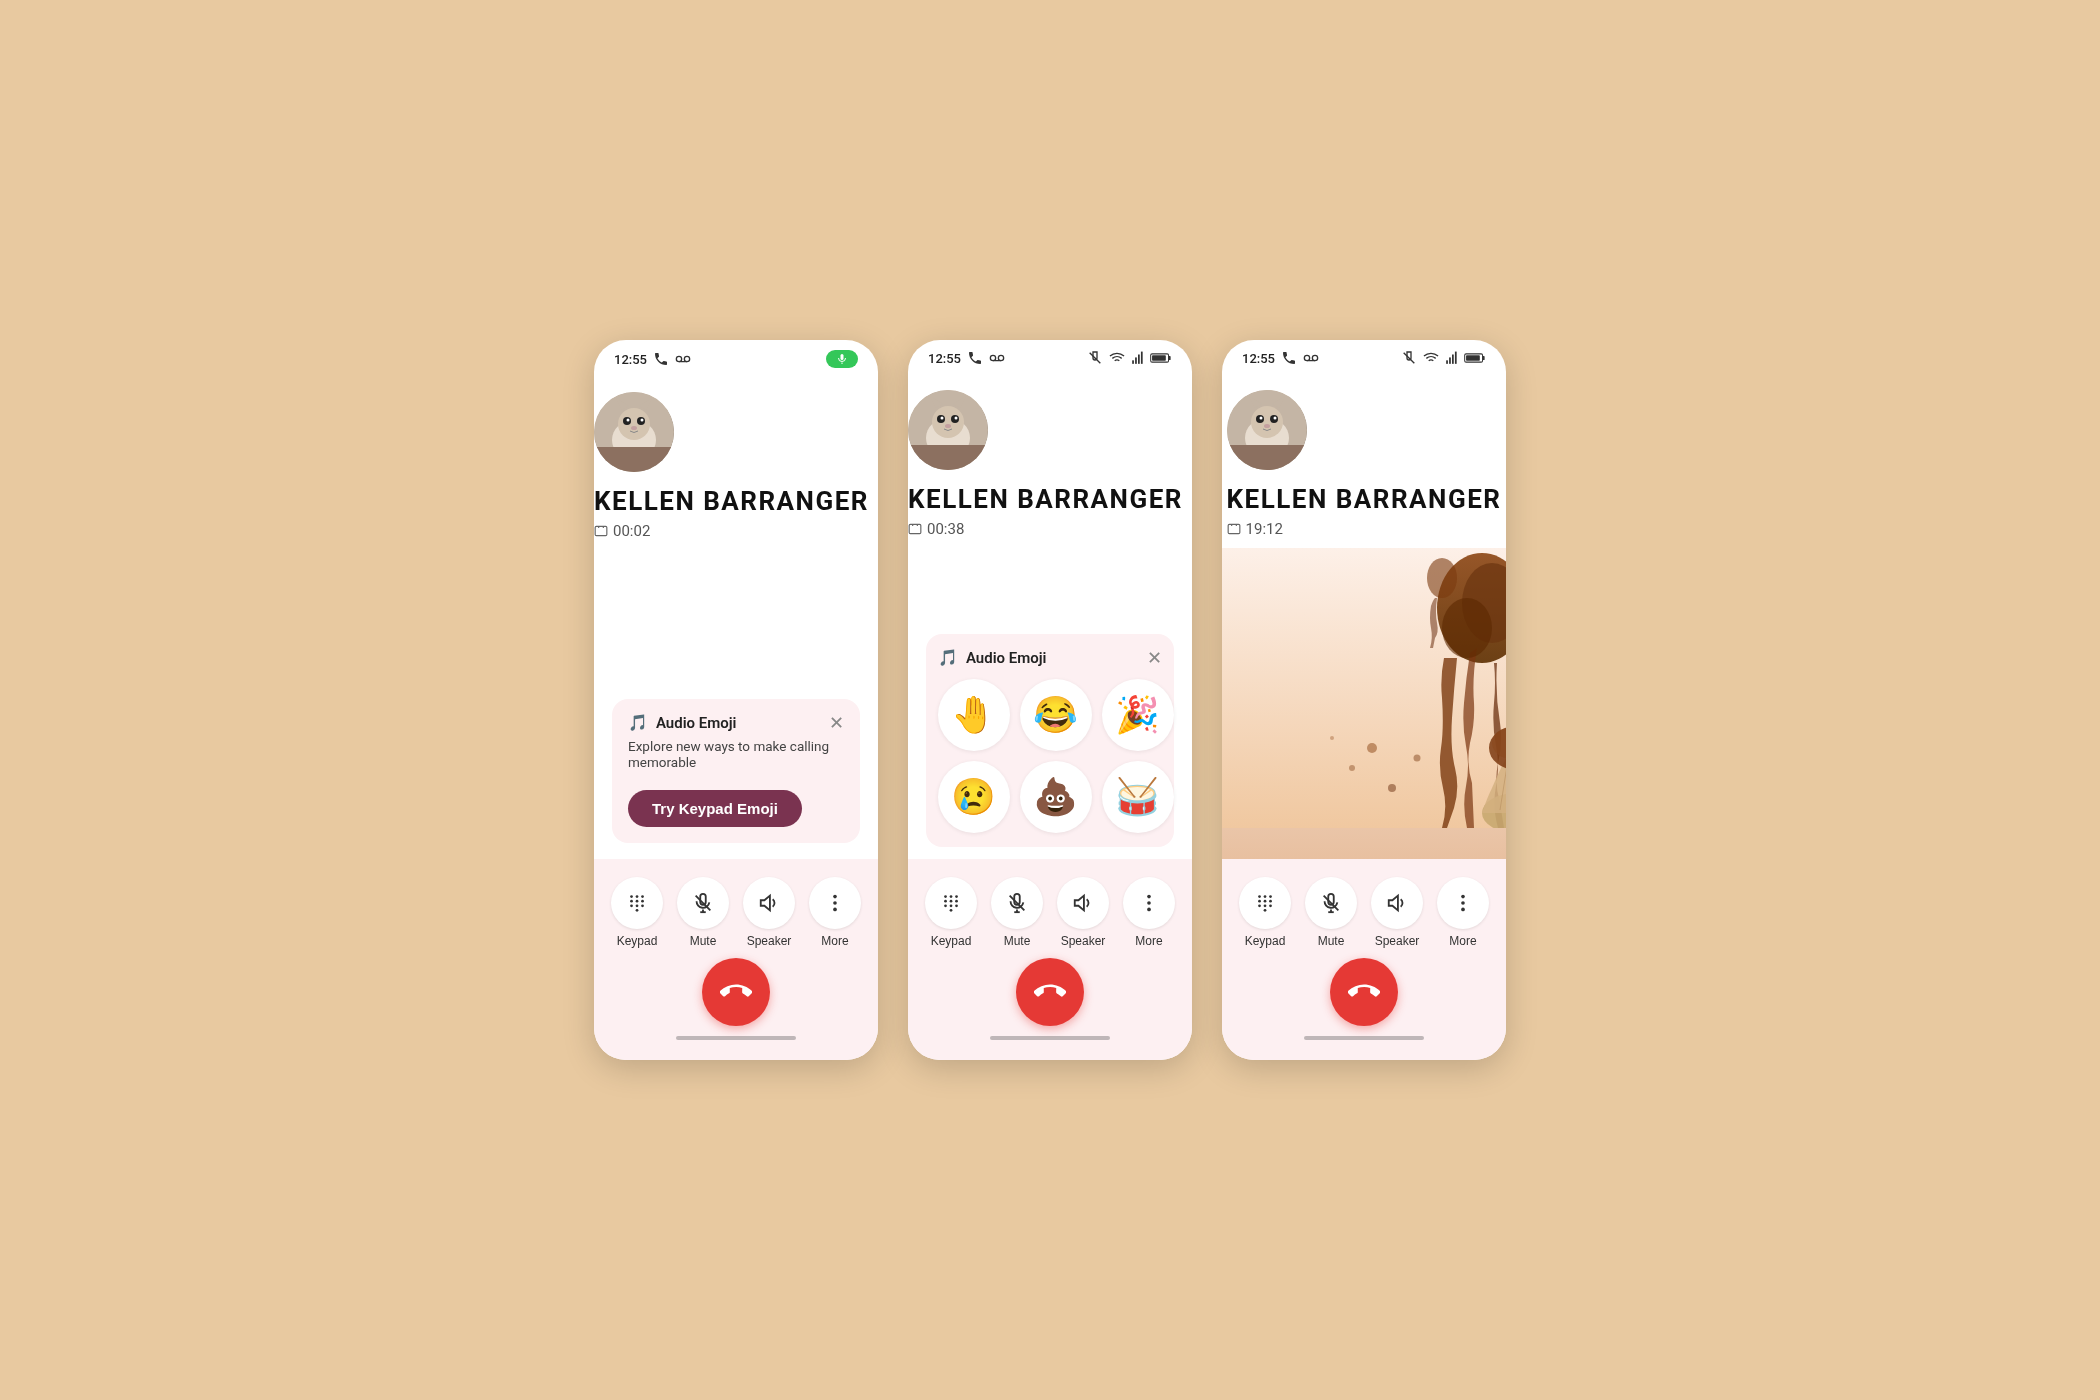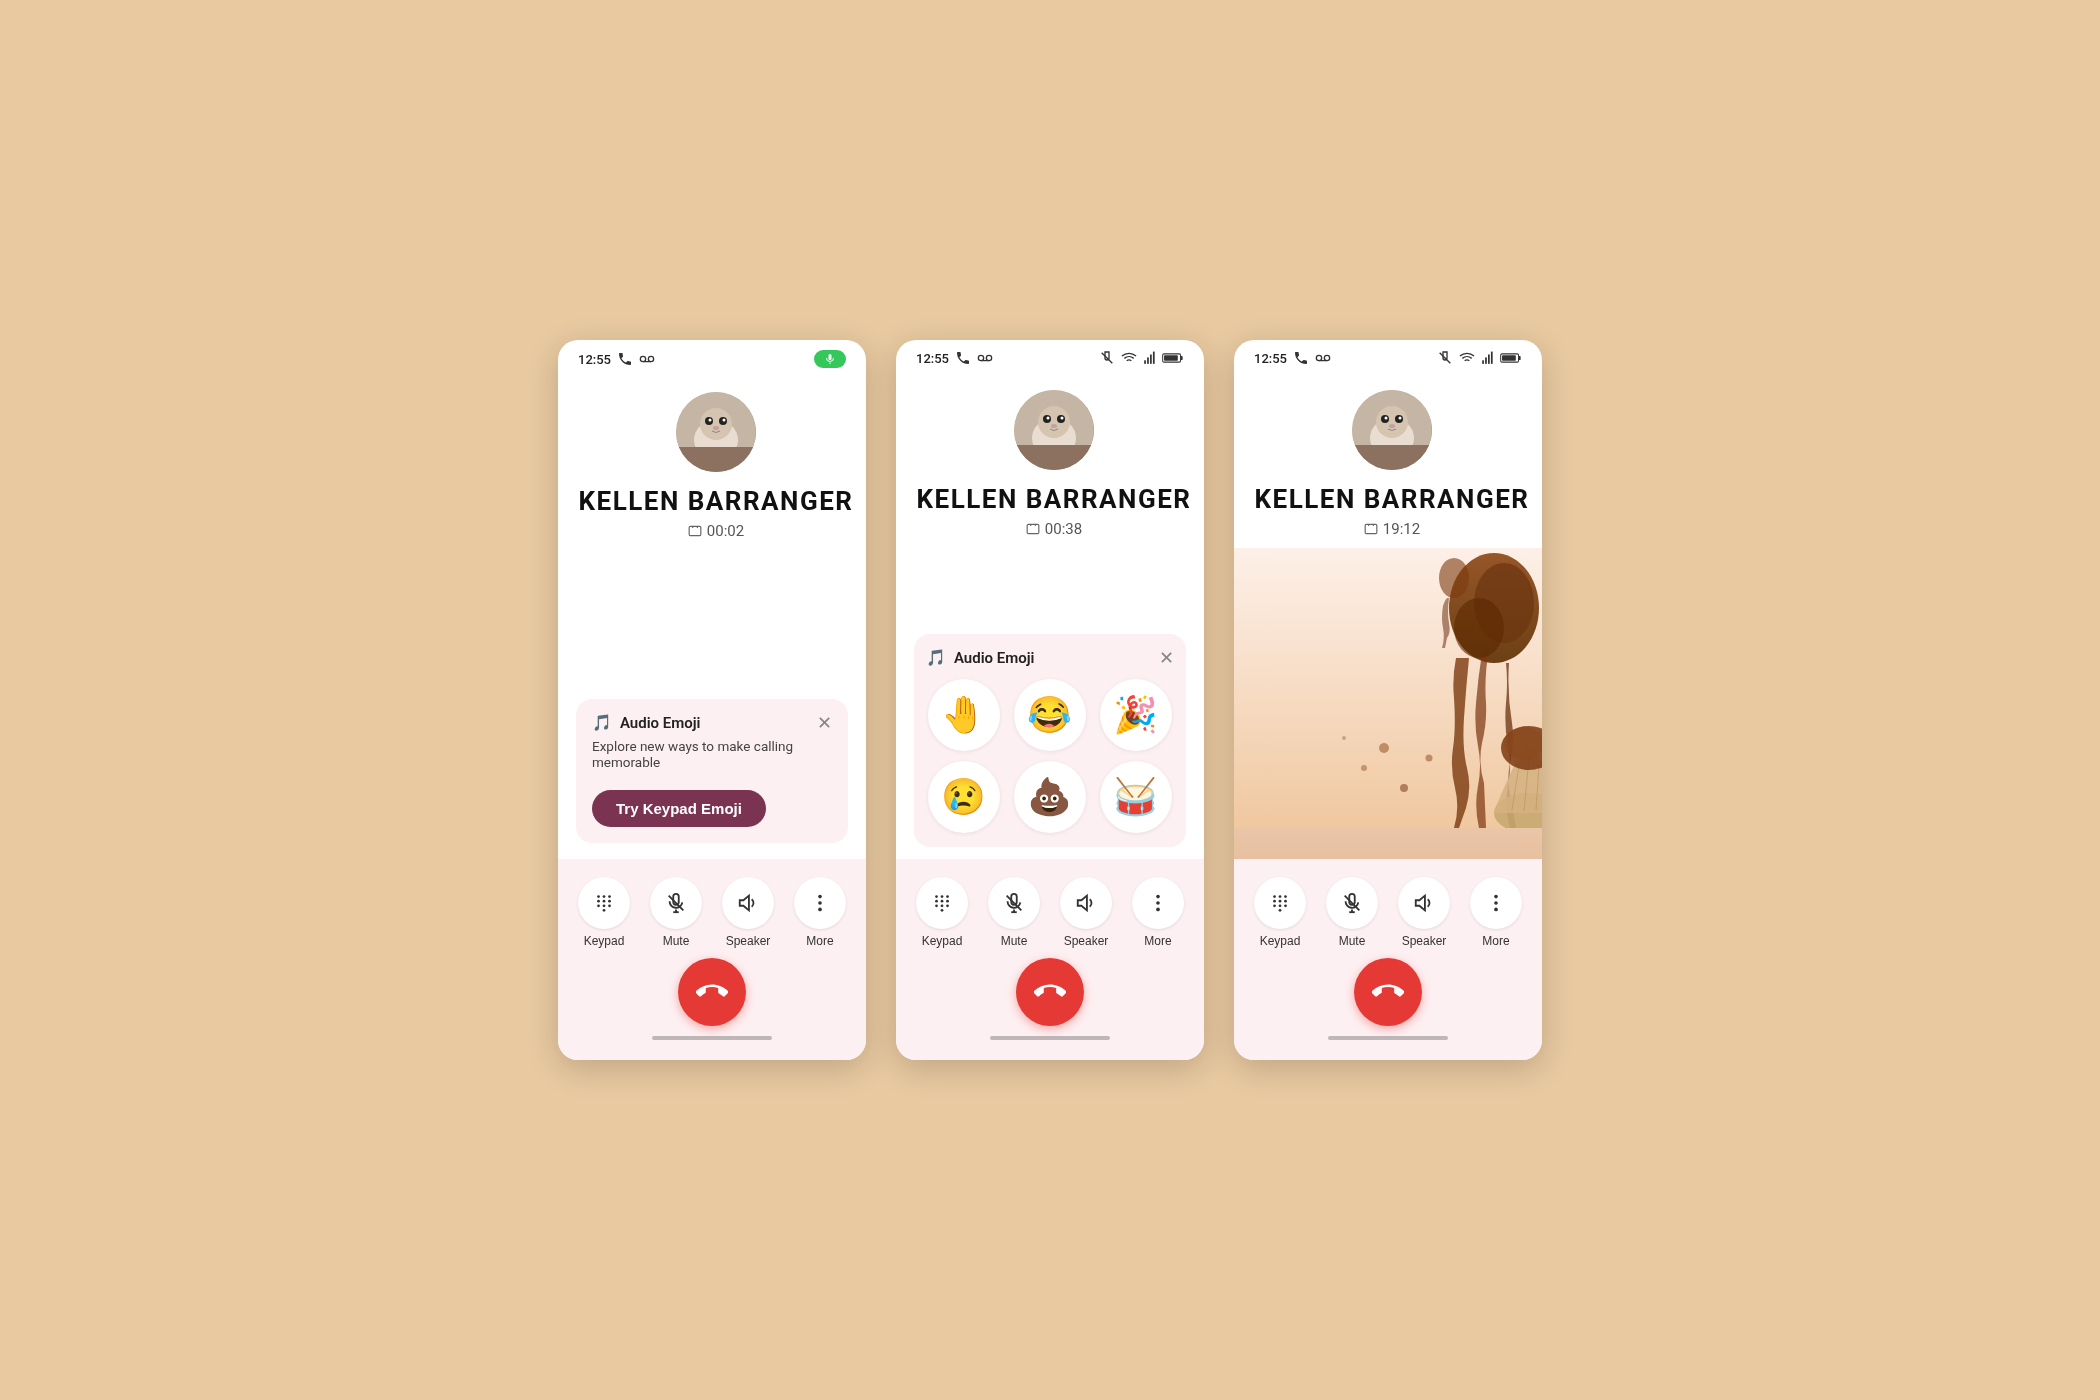--- a/index.html
+++ b/index.html
@@ -12,24 +12,24 @@
       font-family: 'Roboto', Arial, sans-serif;
       padding: 40px 20px;
     }
     .phones-container {
       display: flex;
       gap: 30px;
       align-items: center;
       justify-content: center;
     }
     .phone-frame {
-      width: 308px;
+      width: 284px;
       min-height: 720px;
       background: #fff;
-      border-radius: 20px;
+      border-radius: 32px;
       box-shadow: 0 8px 32px rgba(0,0,0,0.18);
       overflow: hidden;
       display: flex;
       flex-direction: column;
       position: relative;
     }
     
     .status-bar {
       display: flex;
       justify-content: space-between;
@@ -48,23 +48,22 @@
       display: flex;
       align-items: center;
       gap: 4px;
       color: #fff;
       font-size: 13px;
     }
     
     .avatar-section {
       display: flex;
       flex-direction: column;
-      align-items: center;
+      align-items: flex-start;
       padding-top: 18px;
-      margin-left: 8px;
     }
     
     .cat-avatar {
       width: 80px;
       height: 80px;
       border-radius: 50%;
       overflow: hidden;
       background: linear-gradient(160deg, #b8a898 0%, #d4c4b0 30%, #8c7c6c 60%, #a09080 100%);
       position: relative;
       display: flex;

